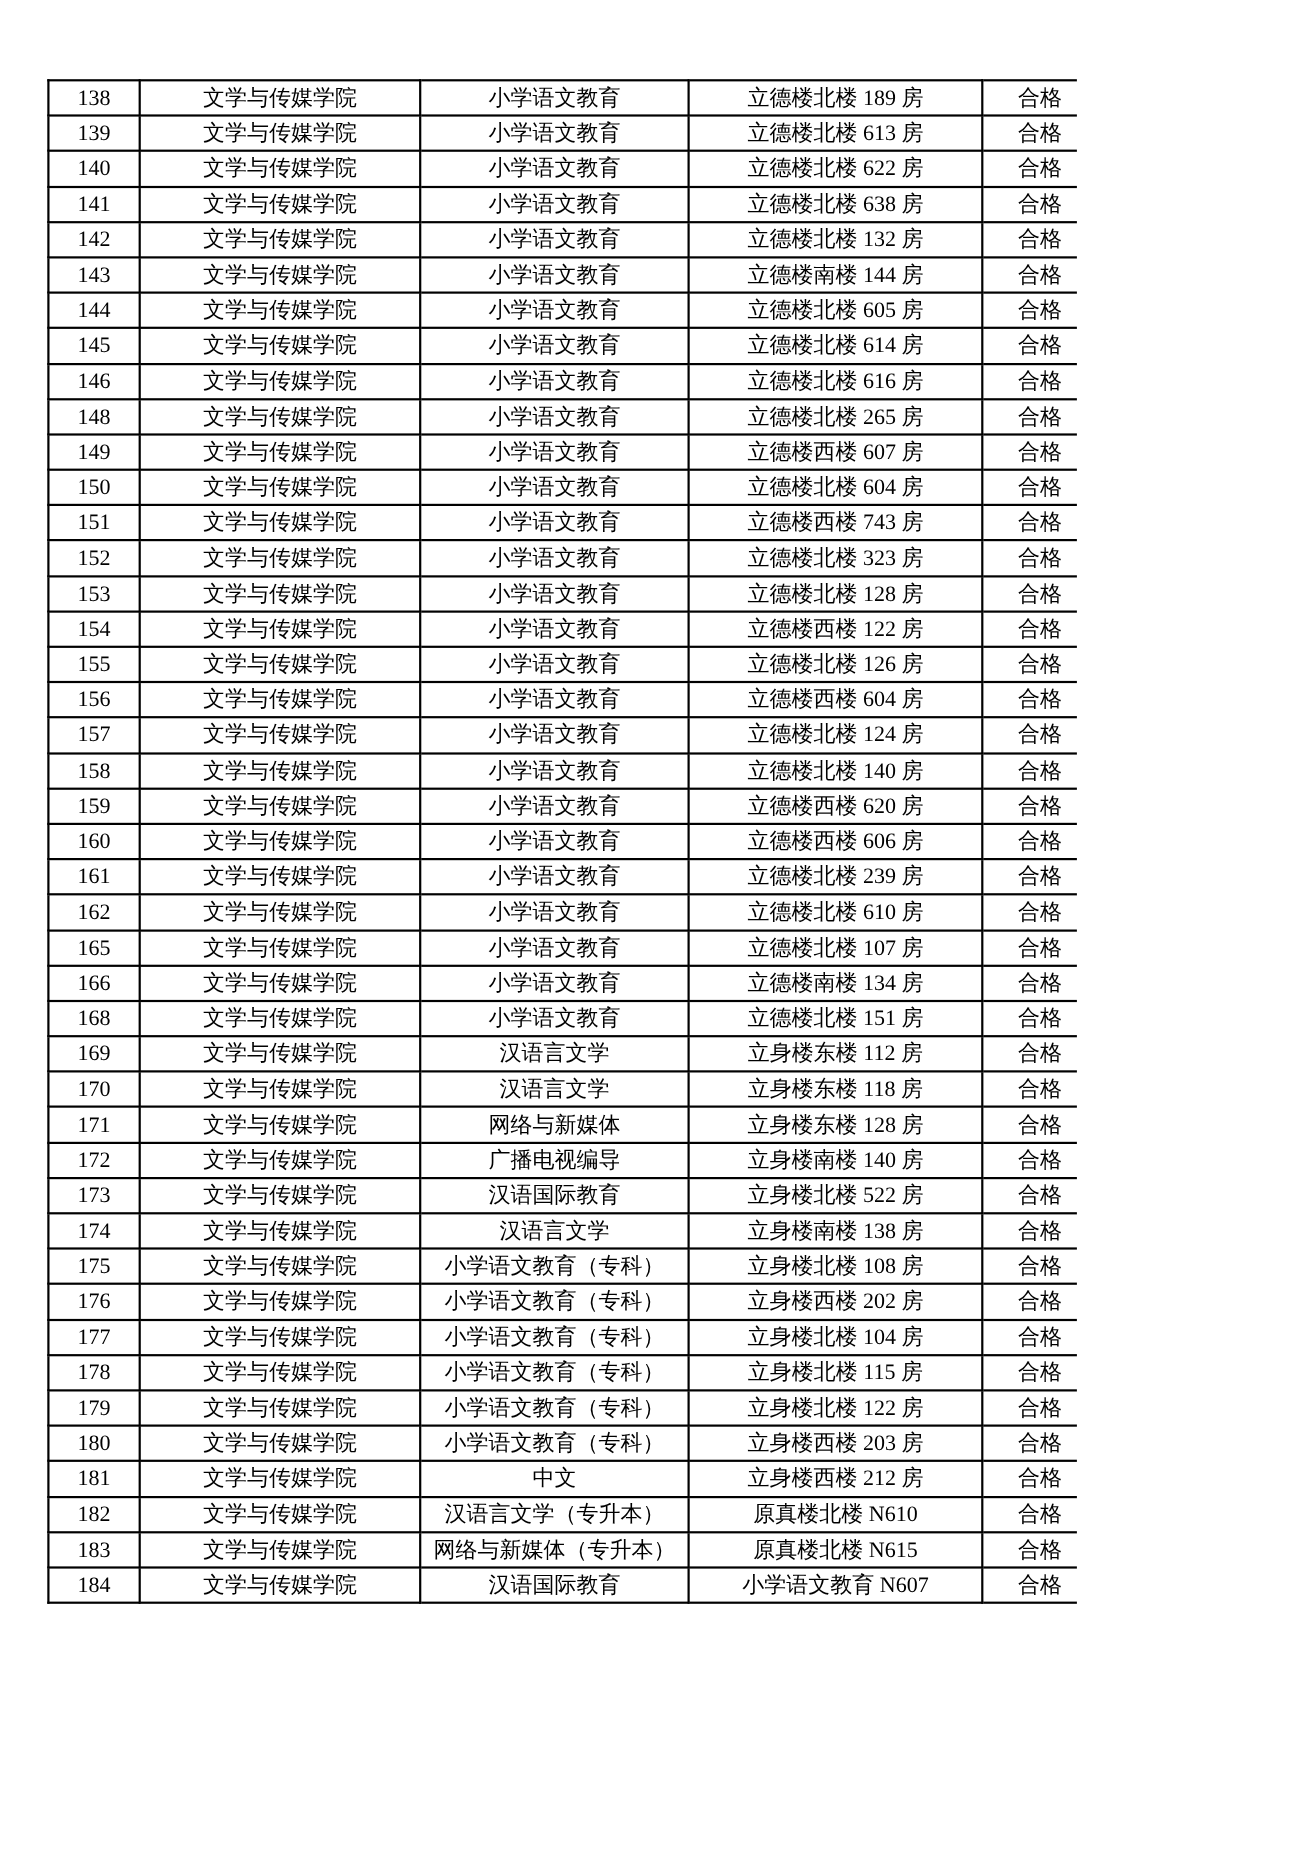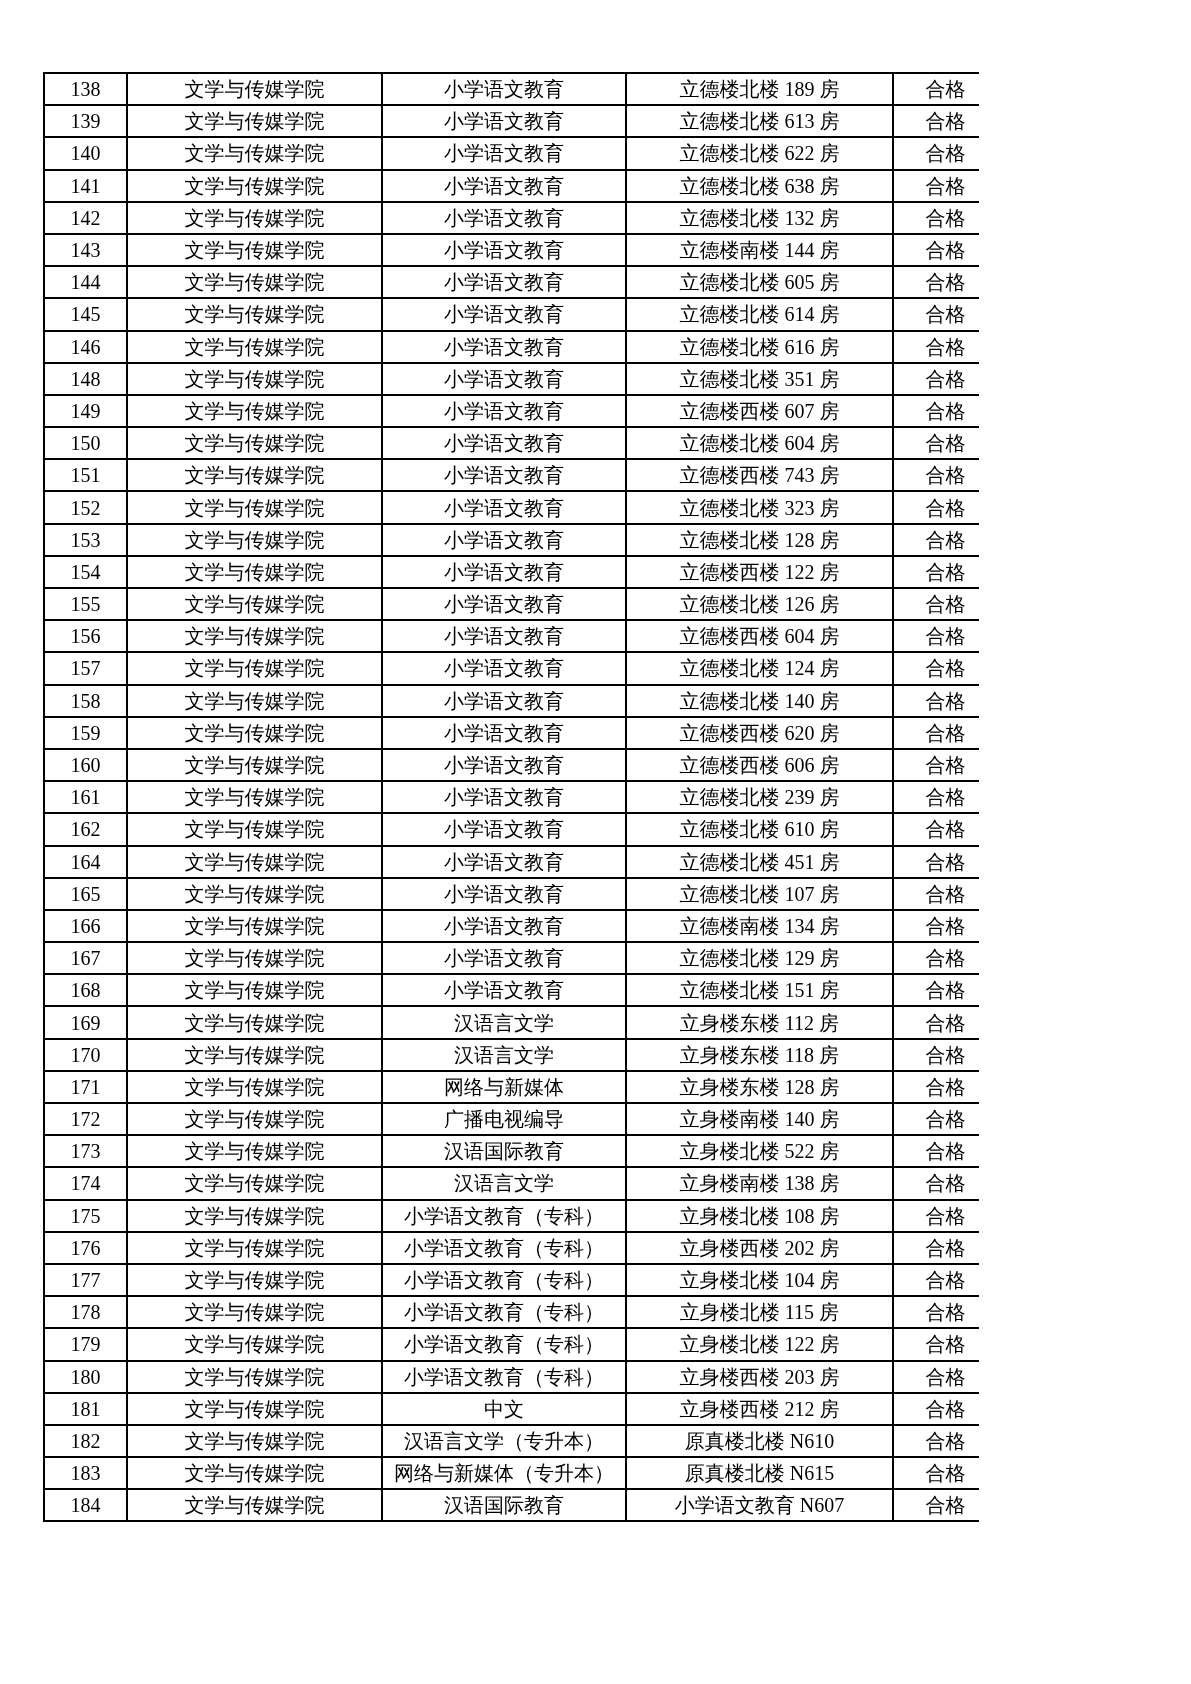--- a/index.html
+++ b/index.html
@@ -125,21 +125,21 @@
           <td>文学与传媒学院</td>
           <td>小学语文教育</td>
           <td>立德楼北楼 616 房</td>
           <td>合格</td>
           <td></td>
         </tr>
         <tr>
           <td>148</td>
           <td>文学与传媒学院</td>
           <td>小学语文教育</td>
-          <td>立德楼北楼 351 房</td>
+          <td>立德楼北楼 265 房</td>
           <td>合格</td>
           <td></td>
         </tr>
         <tr>
           <td>149</td>
           <td>文学与传媒学院</td>
           <td>小学语文教育</td>
           <td>立德楼西楼 607 房</td>
           <td>合格</td>
           <td></td>
@@ -242,48 +242,32 @@
         </tr>
         <tr>
           <td>162</td>
           <td>文学与传媒学院</td>
           <td>小学语文教育</td>
           <td>立德楼北楼 610 房</td>
           <td>合格</td>
           <td></td>
         </tr>
         <tr>
-          <td>164</td>
-          <td>文学与传媒学院</td>
-          <td>小学语文教育</td>
-          <td>立德楼北楼 451 房</td>
-          <td>合格</td>
-          <td></td>
-        </tr>
-        <tr>
           <td>165</td>
           <td>文学与传媒学院</td>
           <td>小学语文教育</td>
           <td>立德楼北楼 107 房</td>
           <td>合格</td>
           <td></td>
         </tr>
         <tr>
           <td>166</td>
           <td>文学与传媒学院</td>
           <td>小学语文教育</td>
           <td>立德楼南楼 134 房</td>
-          <td>合格</td>
-          <td></td>
-        </tr>
-        <tr>
-          <td>167</td>
-          <td>文学与传媒学院</td>
-          <td>小学语文教育</td>
-          <td>立德楼北楼 129 房</td>
           <td>合格</td>
           <td></td>
         </tr>
         <tr>
           <td>168</td>
           <td>文学与传媒学院</td>
           <td>小学语文教育</td>
           <td>立德楼北楼 151 房</td>
           <td>合格</td>
           <td></td>

